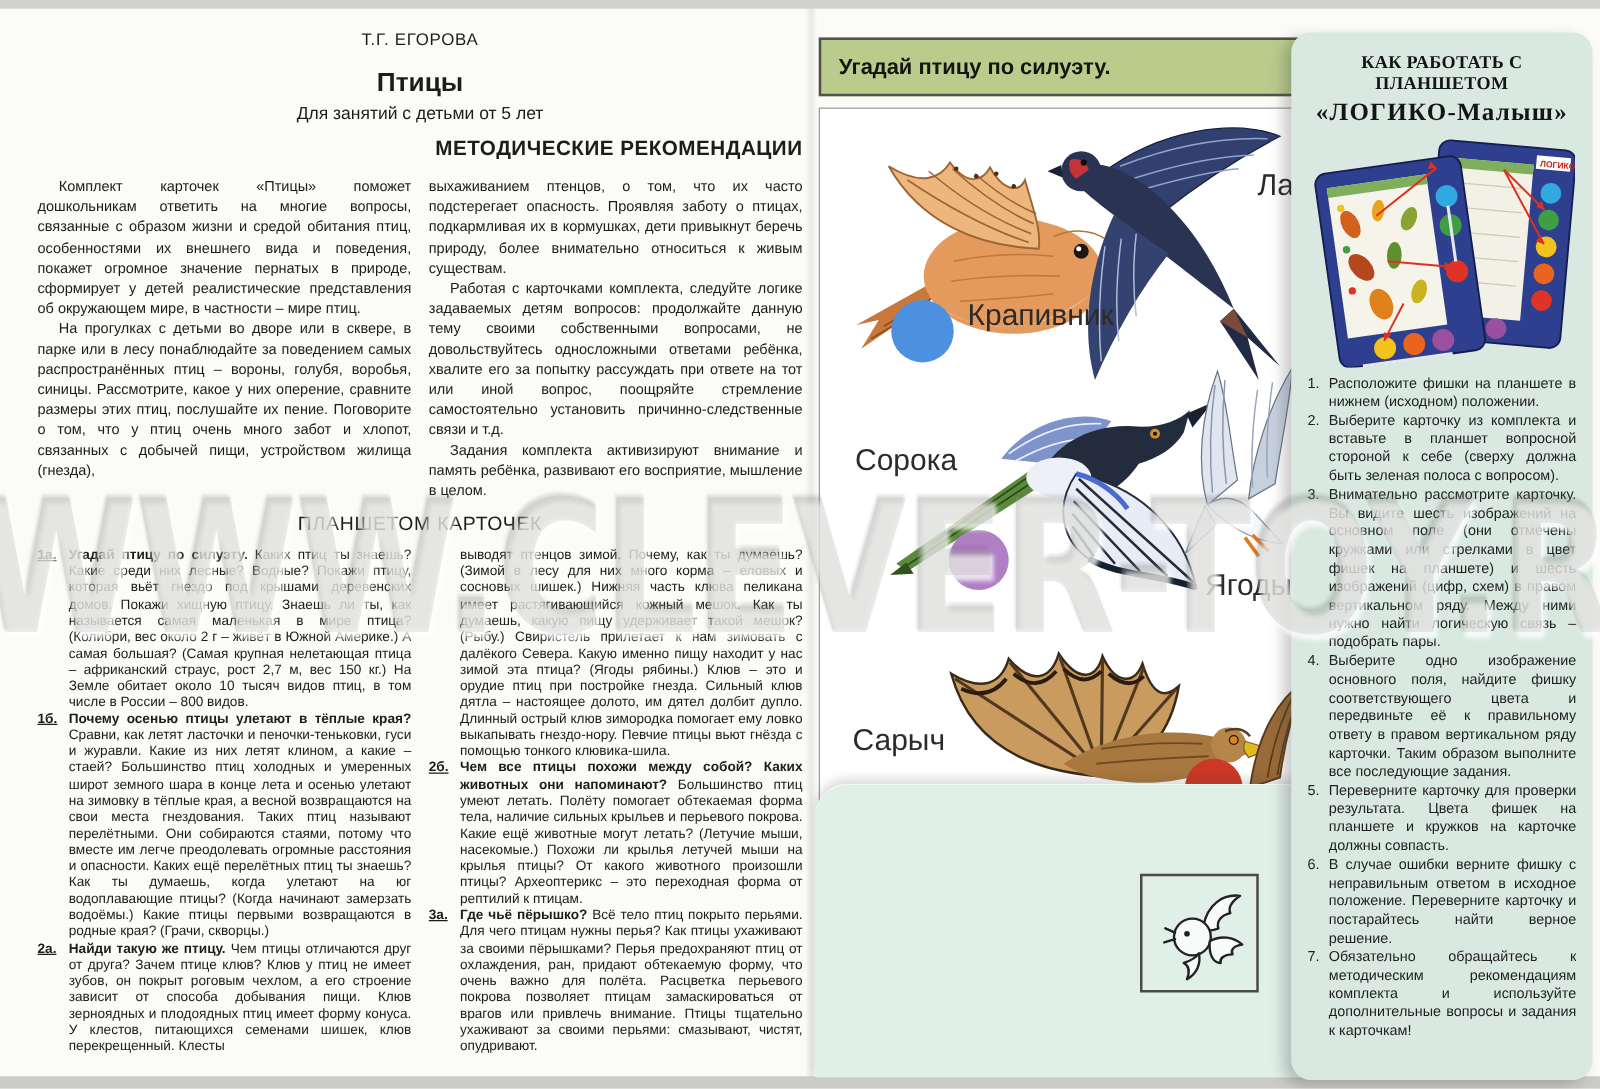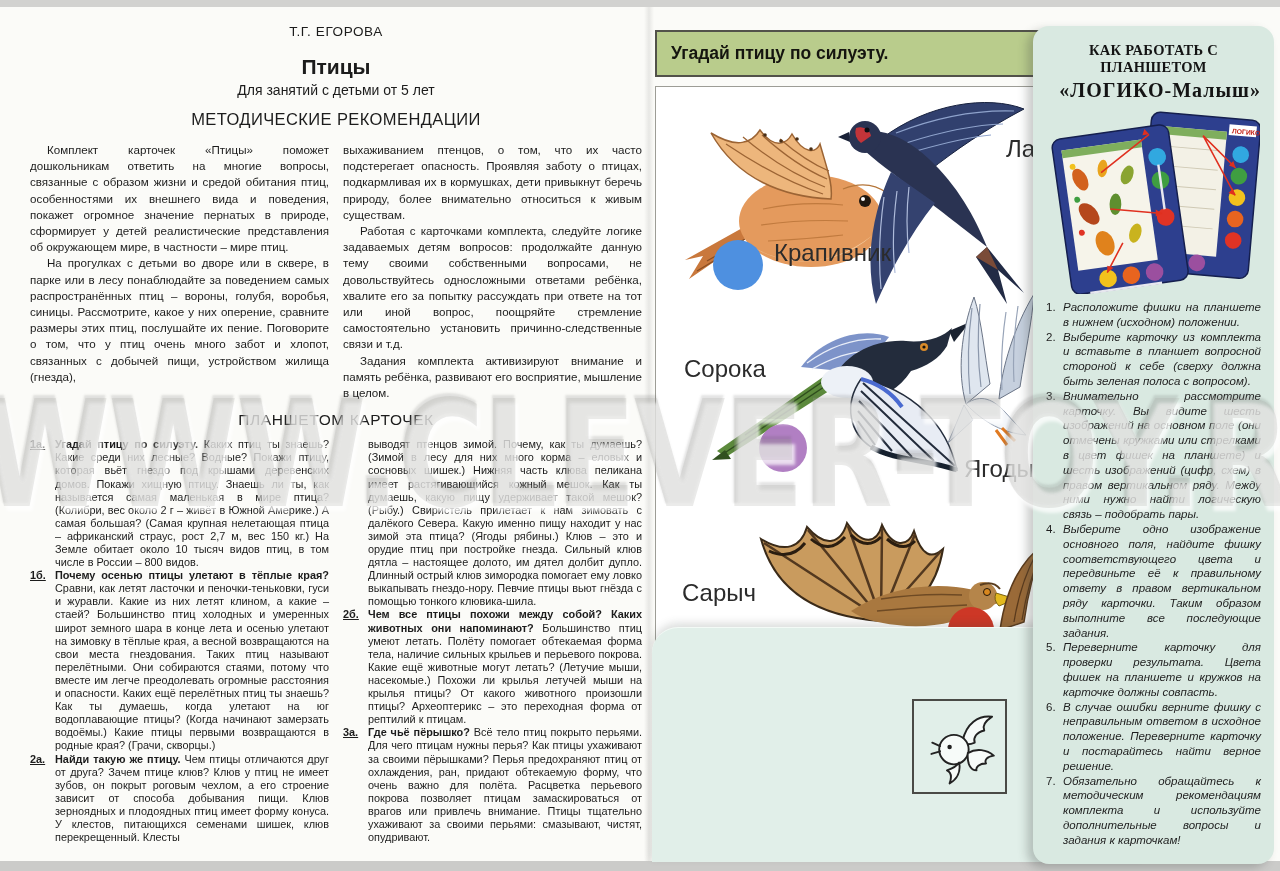--- a/index.html
+++ b/index.html
@@ -9,21 +9,21 @@
   .edge.top{top:0;height:7px;}
   .edge.bottom{bottom:0;height:10px;background:#cbcbc9;}
   .fold{position:absolute;top:7px;bottom:10px;left:644px;width:10px;
         background:linear-gradient(90deg,rgba(0,0,0,0),rgba(0,0,0,0.08),rgba(0,0,0,0));}
 
   
   .left-page{position:absolute;left:30px;top:24px;width:612px;color:#1c1c1c;}
   .author{text-align:center;font-size:13.5px;letter-spacing:.6px;font-weight:500;}
   .ptitle{text-align:center;font-size:21px;font-weight:bold;margin-top:16px;}
   .subtitle{text-align:center;font-size:14px;margin-top:3px;}
-  .rec-heading{text-align:center;font-size:16.5px;font-weight:400;letter-spacing:.4px;margin-top:12px;}
+  .rec-heading{text-align:right;font-size:16.5px;font-weight:700;letter-spacing:.4px;margin-top:12px;}
   .twocol{display:flex;gap:14px;margin-top:13px;}
   .col{width:299px;}
   .intro p{margin:0;text-align:justify;text-indent:17px;font-size:11.6px;line-height:16.2px;}
   .intro p.noindent{text-indent:0;}
   .contents-heading{text-align:center;font-size:15.5px;font-weight:500;letter-spacing:.6px;margin-top:10px;}
   .contents-subheading{text-align:center;font-size:13px;letter-spacing:.4px;margin-top:3px;}
   .items{margin-top:9px;}
   .citem{display:flex;font-size:10.9px;line-height:13.1px;}
   .cnum{flex:0 0 25px;font-weight:bold;text-decoration:underline;}
   .cbody{flex:1;margin:0;text-align:justify;}
@@ -49,27 +49,27 @@
       border-top:1px solid #f3faf6;box-shadow:0 -4px 8px rgba(60,70,65,.18);z-index:5;}
   .stamp{position:absolute;left:260px;top:71px;width:95px;height:95px;border:2px solid #4a4a46;
       box-sizing:border-box;display:flex;align-items:center;justify-content:center;}
 
   
   .bookmark{position:absolute;left:1033px;top:26px;width:241px;height:838px;
       background:var(--sidebar-bg,#d9e9e1);border-radius:16px;box-sizing:border-box;
       padding:16px 13px 12px 13px;box-shadow:-6px 4px 10px rgba(60,70,65,.28);z-index:10;}
   .bm-title1{font-family:"Liberation Serif",serif;text-align:center;font-size:14.5px;
       font-weight:600;letter-spacing:.3px;color:#141414;}
-  .bm-title2{font-family:"Liberation Serif",serif;text-align:right;font-size:20px;
+  .bm-title2{font-family:"Liberation Serif",serif;text-align:center;font-size:20px;
       font-weight:bold;letter-spacing:1px;color:#141414;margin-top:3px;}
   .tablets{display:block;margin:4px auto 2px auto;}
   .steps{list-style:none;margin:6px 0 0 0;padding:0;}
   .step{display:flex;font-size:11.5px;line-height:14.8px;color:#1e1e1e;}
   .snum{flex:0 0 17px;}
-  .stext{flex:1;text-align:justify;font-style:italic;}
+  .stext{flex:1;text-align:justify;}
 
   
   .watermark{position:absolute;left:-20px;width:1320px;top:368px;text-align:center;
       font-family:"DejaVu Sans",sans-serif;font-weight:bold;font-size:118px;
       transform:scaleY(1.25);transform-origin:top;letter-spacing:-2px;white-space:nowrap;
       color:rgba(165,165,158,.22);
       text-shadow:3px 4px 3px rgba(255,255,255,.75), -1px -2px 2px rgba(90,90,85,.16);
       pointer-events:none;z-index:20;}
 </style>
 </head>

